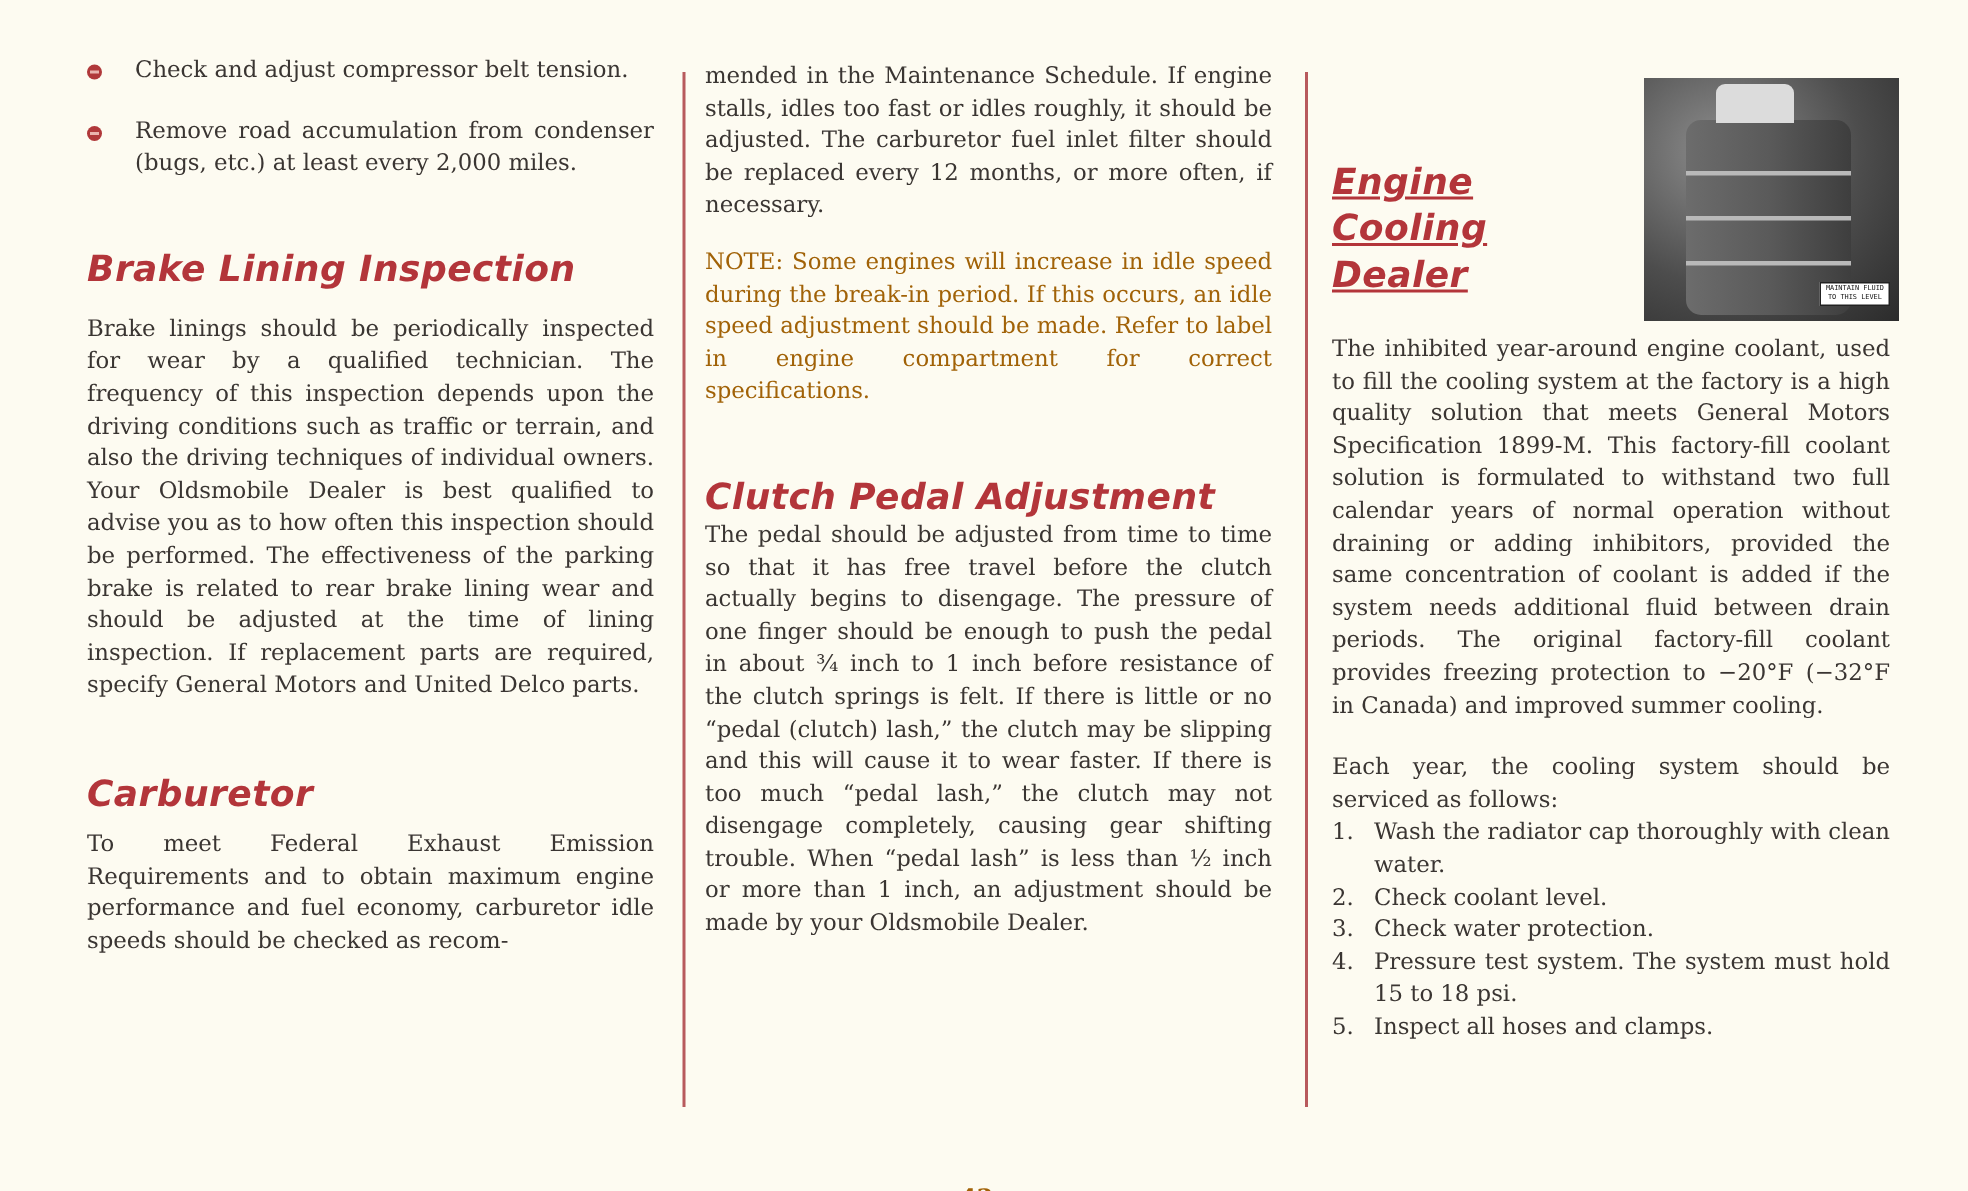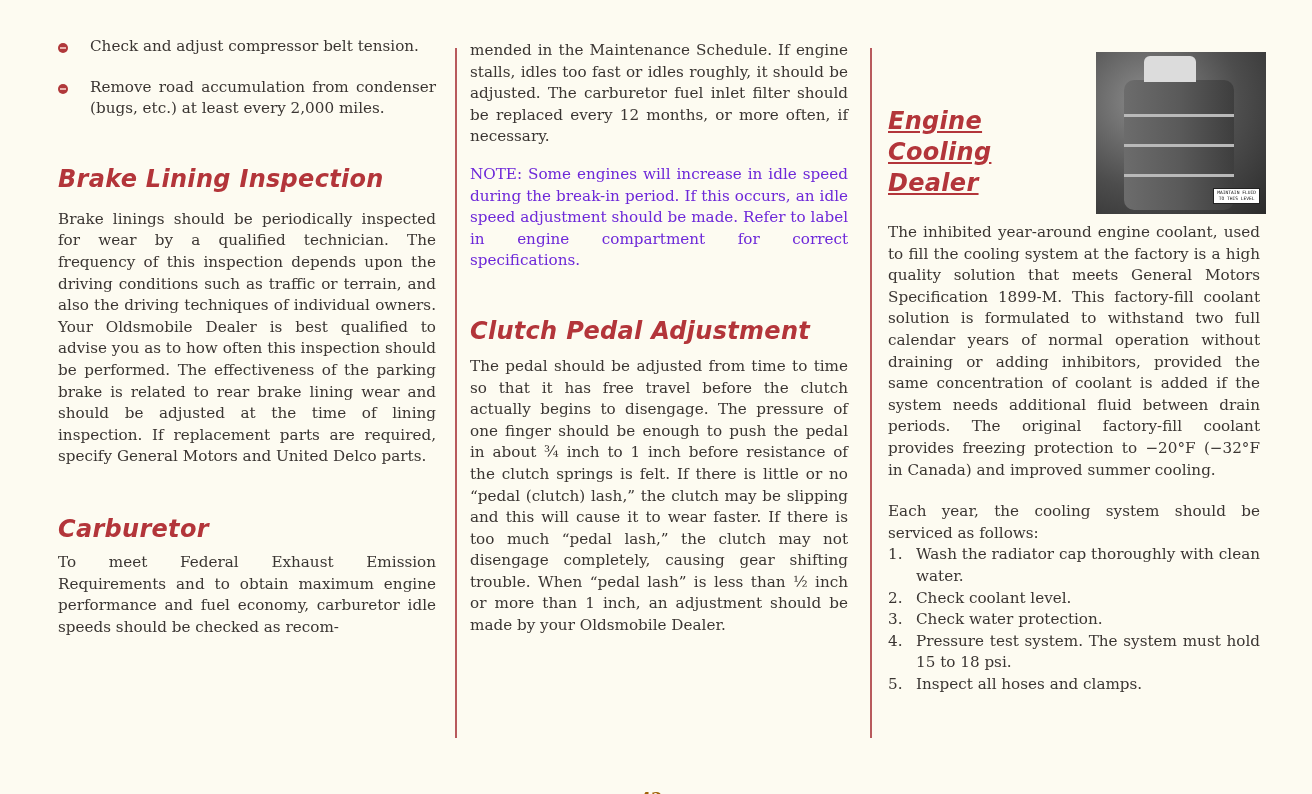--- a/index.html
+++ b/index.html
@@ -25,21 +25,21 @@
   }
   .bullet .dot::after {
     content: ""; position: absolute; left: 2px; right: 2px; top: 4px; height: 2px; background: #e9b3ae;
   }
   h2 {
     font-family: "DejaVu Sans", "Liberation Sans", sans-serif;
     font-style: italic; font-weight: bold; color: #b3353a;
     font-size: 24px; line-height: 30px; margin: 0; letter-spacing: 0.3px;
   }
   p { margin: 0; }
-  .note { color: #6d28d9; margin-top: 16px; }
+  .note { color: #a16207; margin-top: 16px; }
   .ec-head { position: absolute; left: 0; top: 62px; font-size: 24px; line-height: 31px; text-decoration: underline; }
   .photo {
     position: absolute; left: 208px; top: 8px; width: 170px; height: 162px;
     background: radial-gradient(ellipse at 30% 30%, #8d8d8d 0%, #4d4d4d 55%, #2b2b2b 100%);
     overflow: hidden;
   }
   .photo .cap { position: absolute; left: 48px; top: 4px; width: 52px; height: 26px; background: #dcdcdc; border-radius: 6px 6px 0 0; }
   .photo .tank { position: absolute; left: 28px; top: 28px; width: 110px; height: 130px; background: linear-gradient(90deg, #6c6c6c 0%, #5a5a5a 50%, #3e3e3e 100%); border-radius: 10px; }
   .photo .band { position: absolute; left: 28px; width: 110px; height: 3px; background: #b9b9b9; }
   .photo .label {
@@ -77,21 +77,21 @@
     <p>Brake linings should be periodically inspected for wear by a qualified technician. The frequency of this inspection depends upon the driving conditions such as traffic or terrain, and also the driving techniques of individual owners. Your Oldsmobile Dealer is best qualified to advise you as to how often this inspection should be performed. The effectiveness of the parking brake is related to rear brake lining wear and should be adjusted at the time of lining inspection. If replacement parts are required, specify General Motors and United Delco parts.</p>
 
     <h2 style="margin-top:46px;margin-bottom:8px;">Carburetor</h2>
     <p>To meet Federal Exhaust Emission Requirements and to obtain maximum engine performance and fuel economy, carburetor idle speeds should be checked as recom-</p>
   </div>
 
   <div class="col col2">
     <p>mended in the Maintenance Schedule. If engine stalls, idles too fast or idles roughly, it should be adjusted. The carburetor fuel inlet filter should be replaced every 12 months, or more often, if necessary.</p>
     <p class="note">NOTE: Some engines will increase in idle speed during the break-in period. If this occurs, an idle speed adjustment should be made. Refer to label in engine compartment for correct specifications.</p>
 
-    <h2 style="margin-top:44px;margin-bottom:10px;">Clutch Pedal Adjustment</h2>
+    <h2 style="margin-top:44px;margin-bottom:0;">Clutch Pedal Adjustment</h2>
     <p>The pedal should be adjusted from time to time so that it has free travel before the clutch actually begins to disengage. The pressure of one finger should be enough to push the pedal in about ¾ inch to 1 inch before resistance of the clutch springs is felt. If there is little or no “pedal (clutch) lash,” the clutch may be slipping and this will cause it to wear faster. If there is too much “pedal lash,” the clutch may not disengage completely, causing gear shifting trouble. When “pedal lash” is less than ½ inch or more than 1 inch, an adjustment should be made by your Oldsmobile Dealer.</p>
   </div>
 
   <div class="col col3" style="height:700px;">
     <h2 class="ec-head">
       <span style="display:block">Engine</span>
       <span style="display:block">Cooling</span>
       <span style="display:block">Dealer</span>
     </h2>
 

